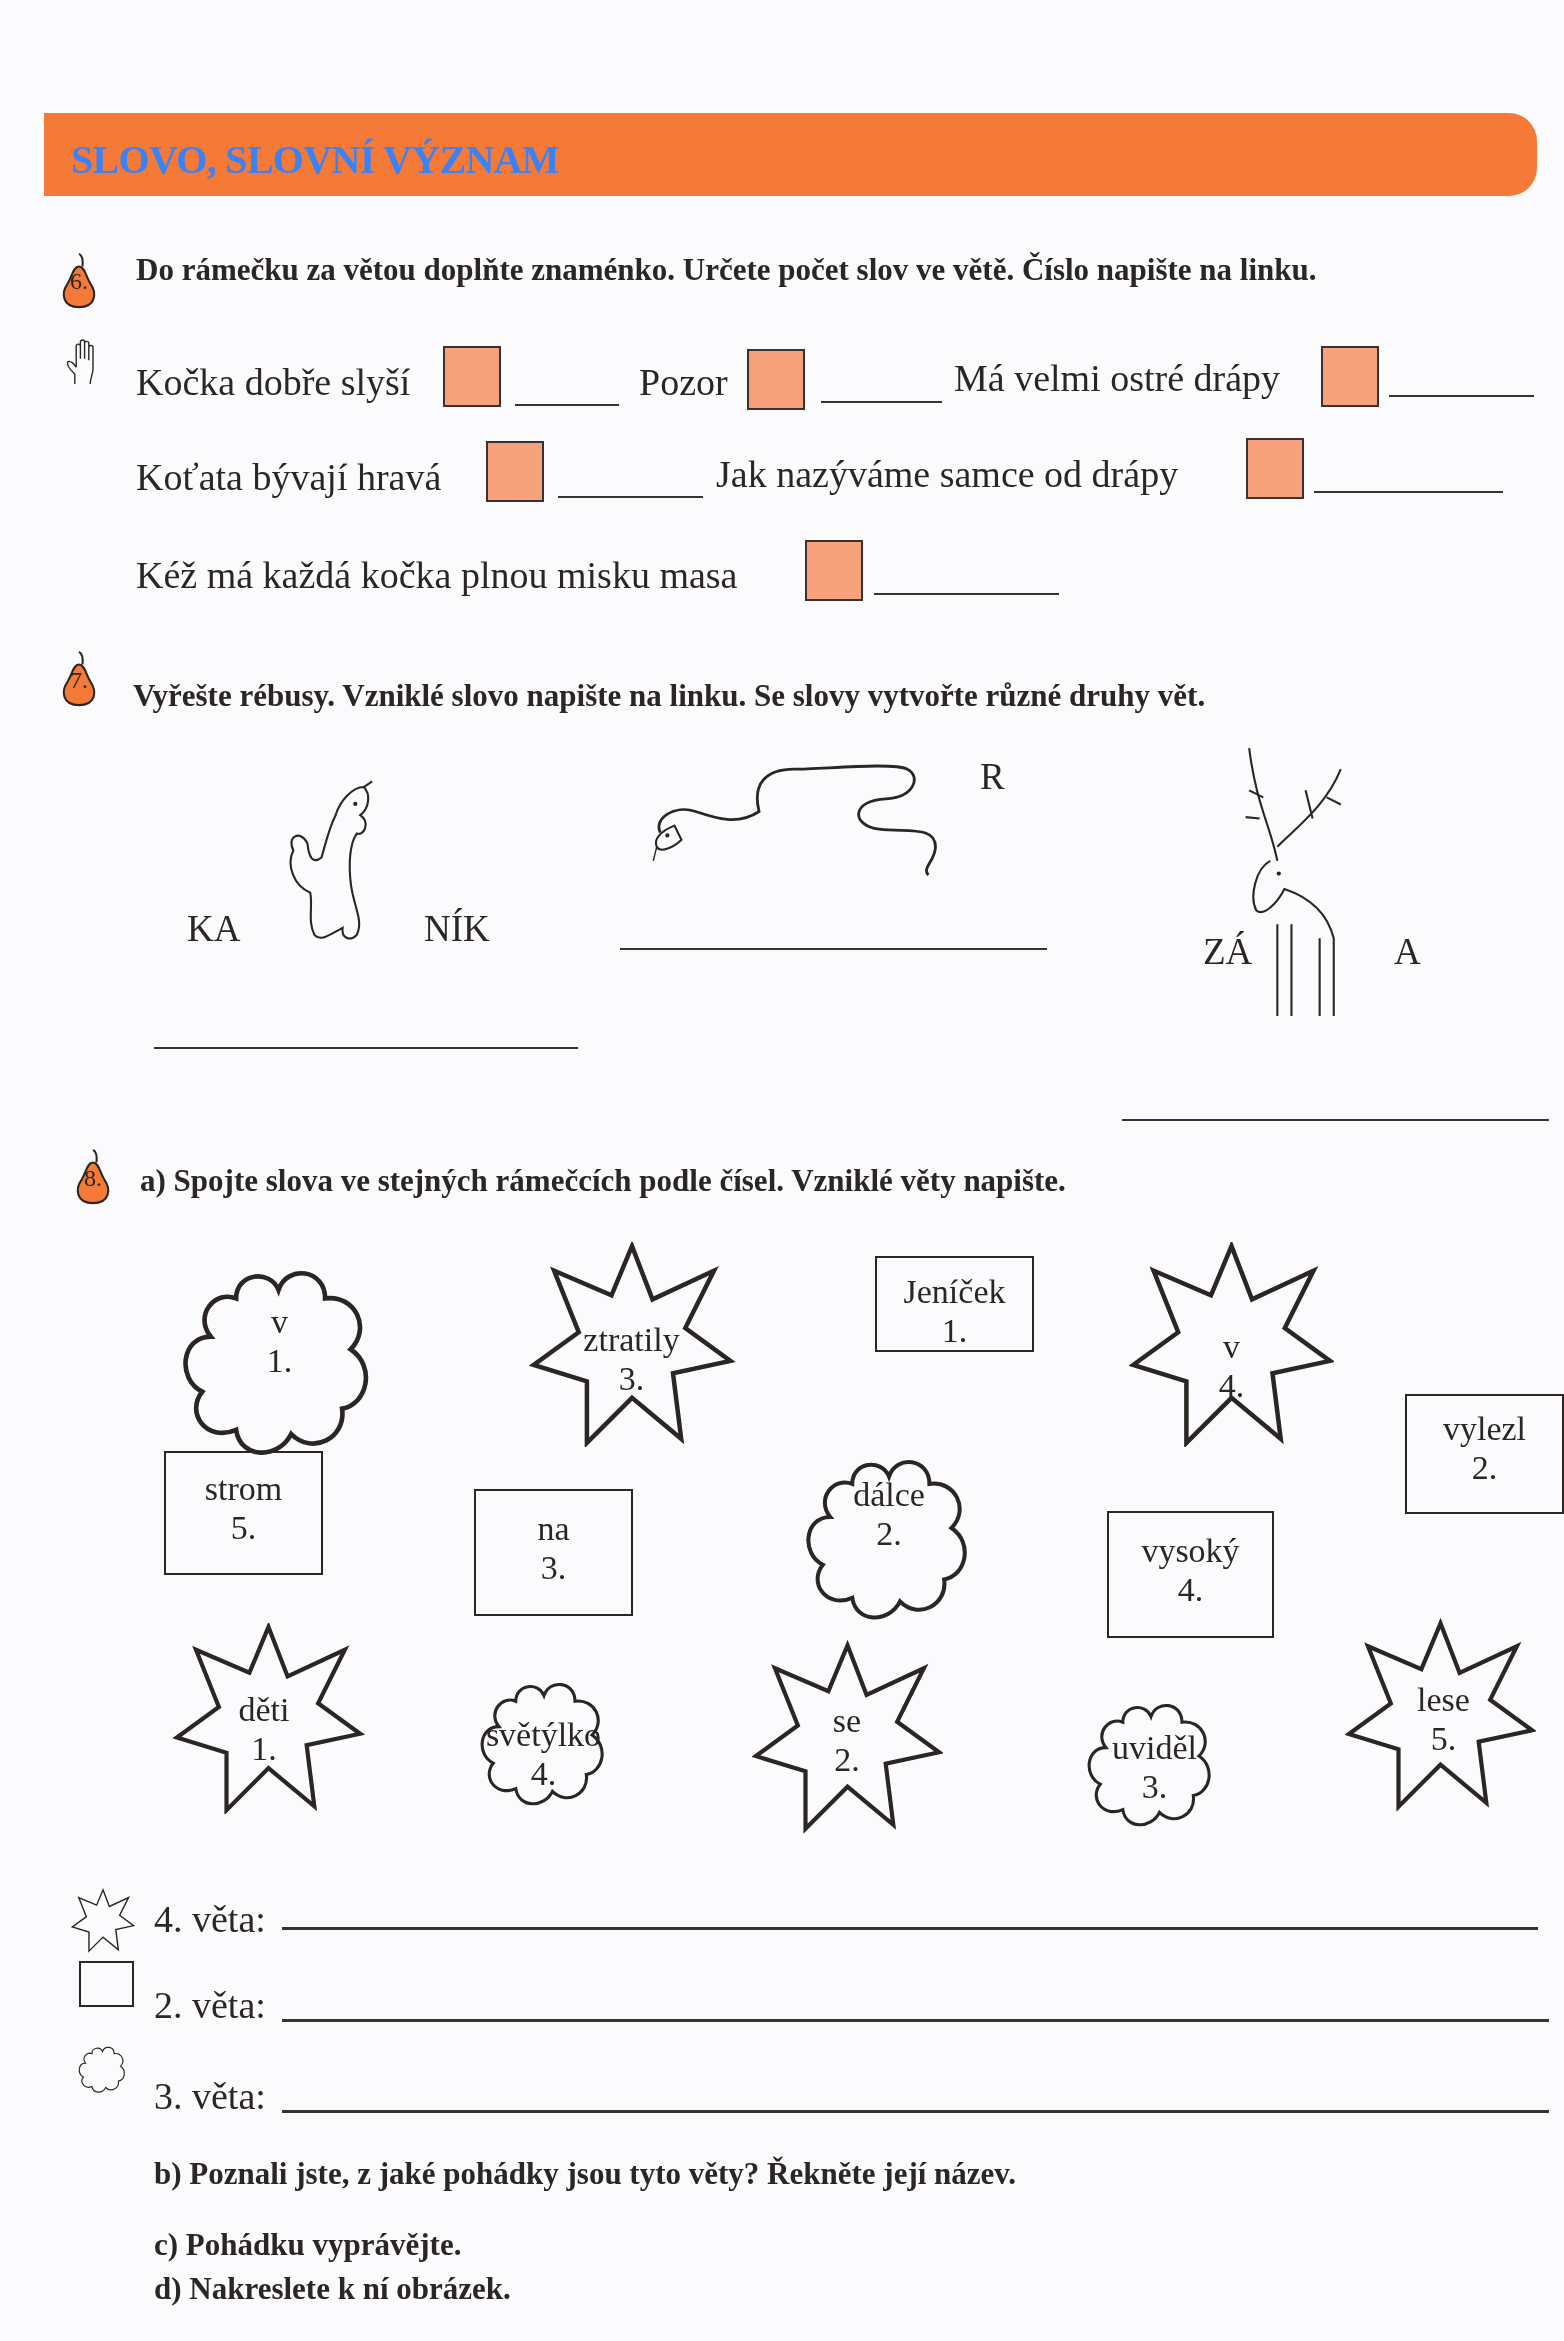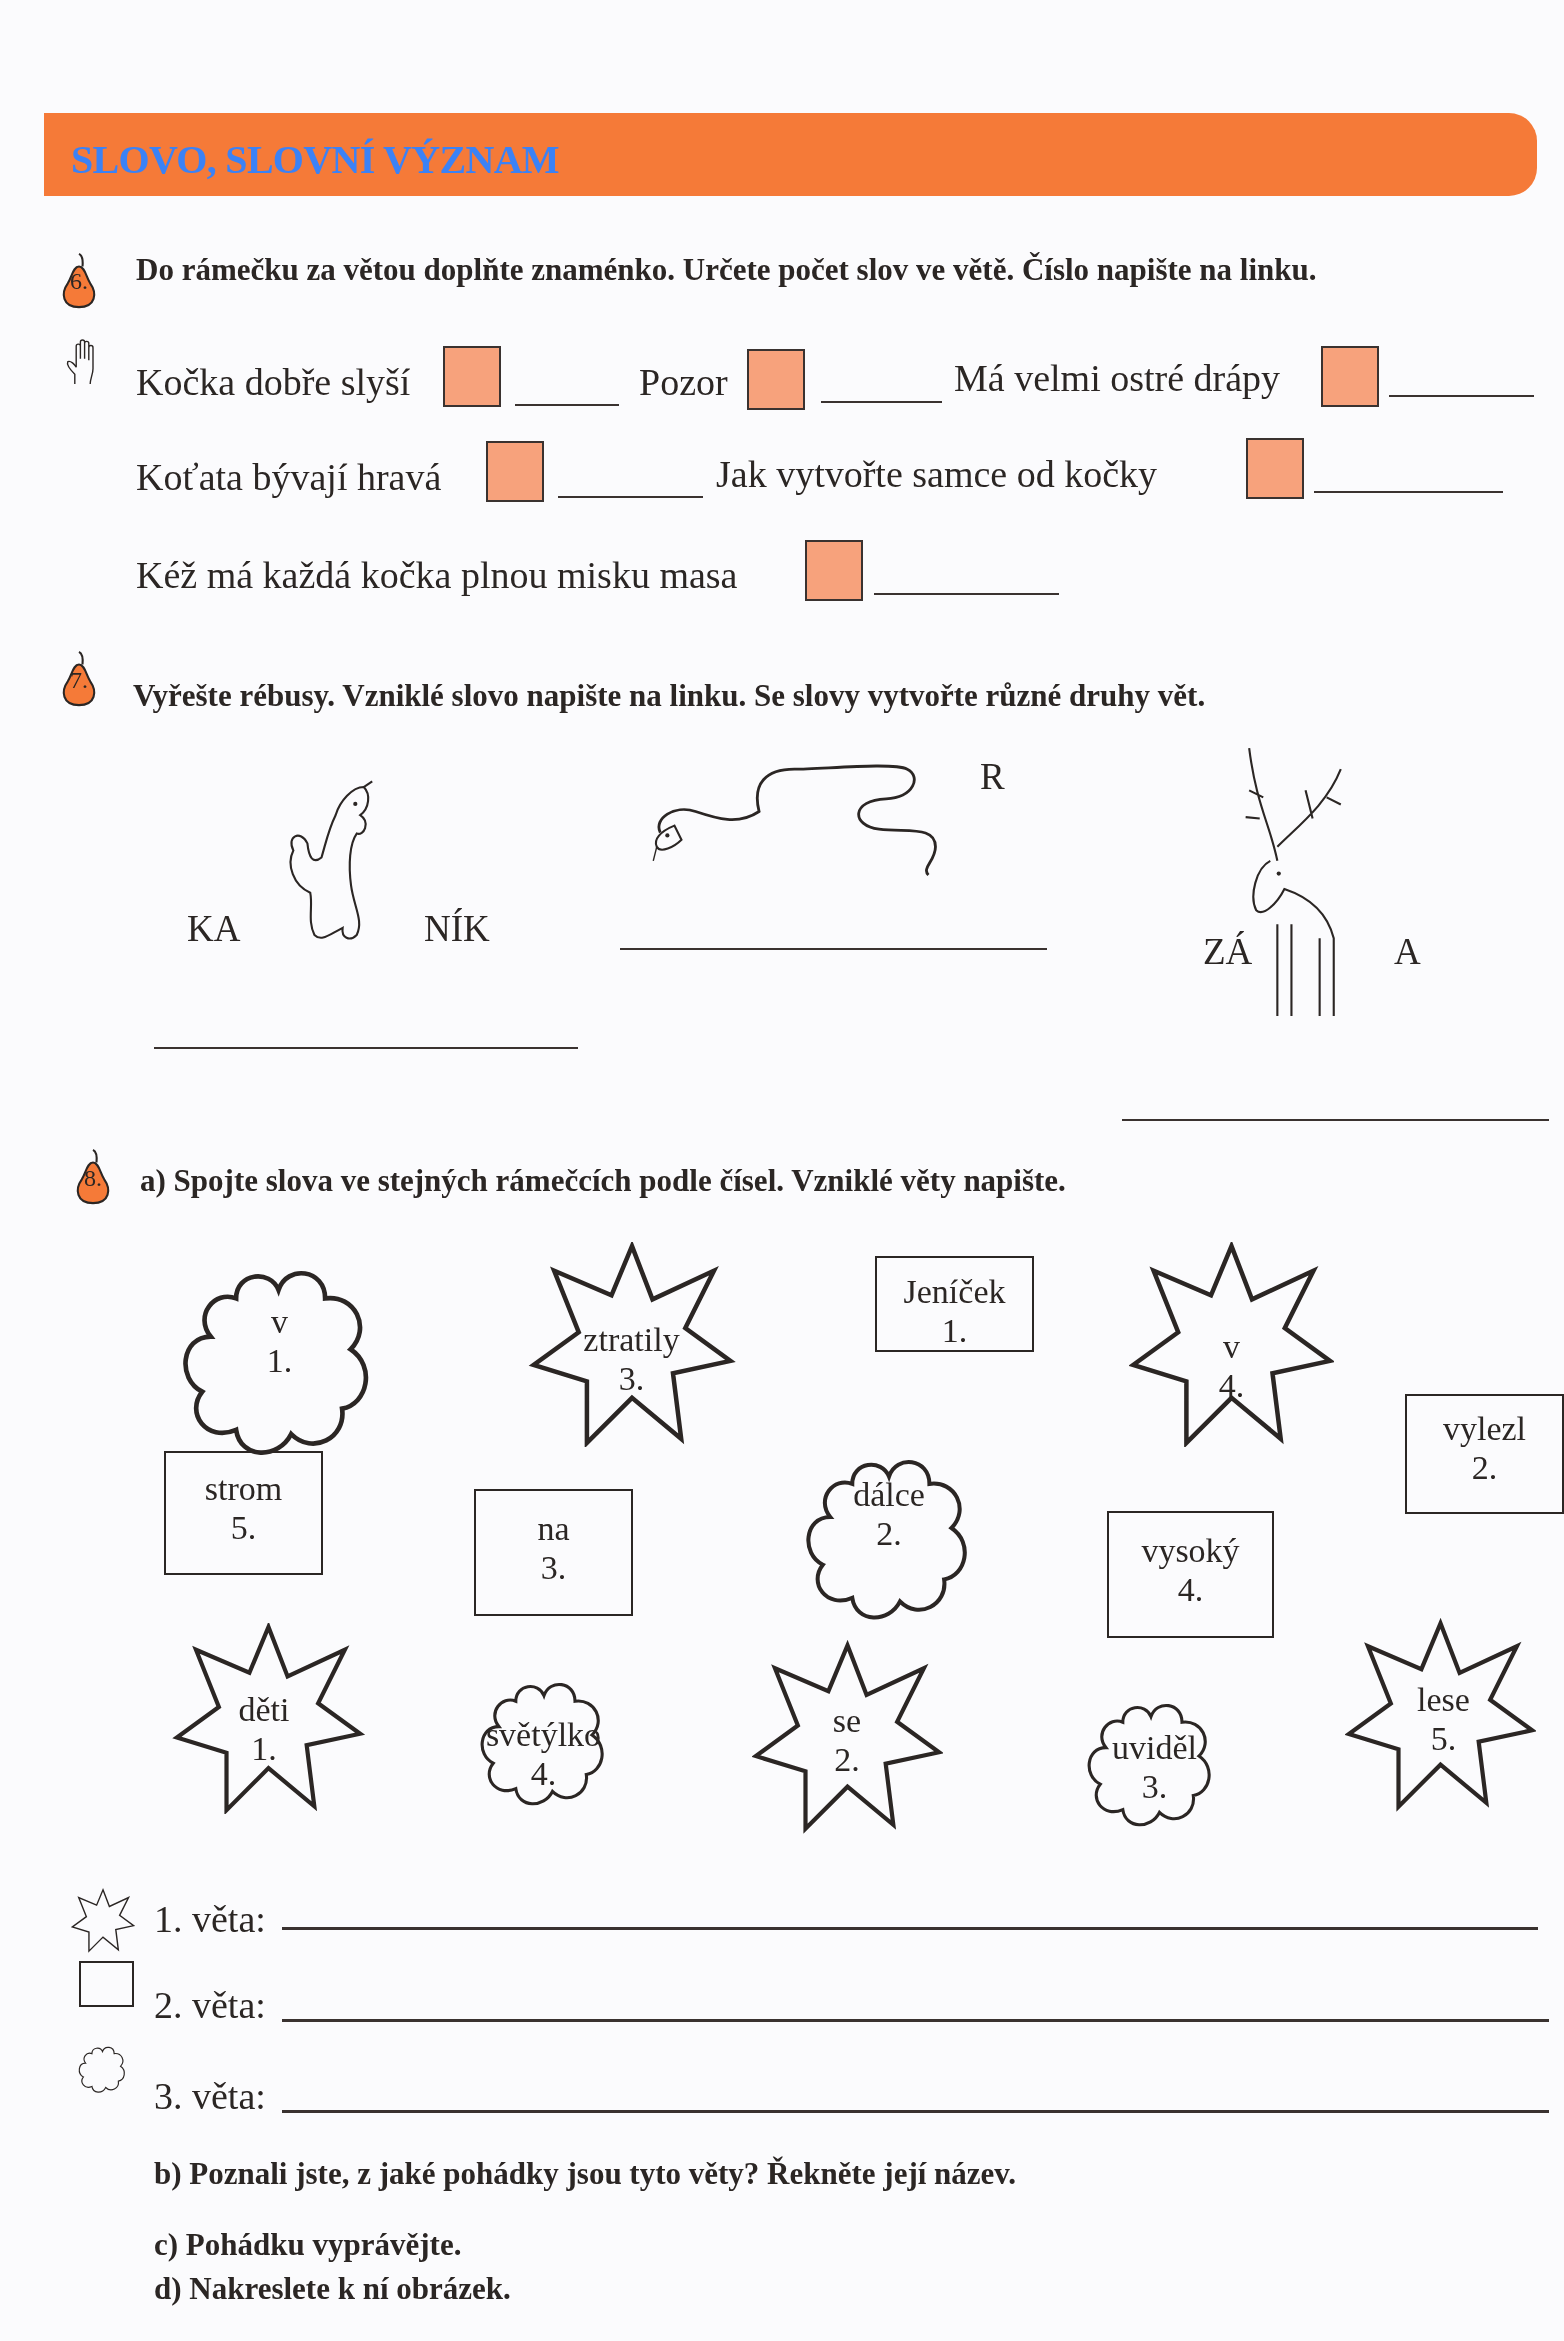--- a/index.html
+++ b/index.html
@@ -70,21 +70,21 @@
 <div class="abs line" style="left:821px;top:401px;width:121px"></div>
 
 <div class="abs sent" style="left:954px;top:356px">Má velmi ostré drápy</div>
 <div class="abs box" style="left:1321px;top:346px"></div>
 <div class="abs line" style="left:1389px;top:395px;width:145px"></div>
 
 <div class="abs sent" style="left:136px;top:455px">Koťata bývají hravá</div>
 <div class="abs box" style="left:486px;top:441px"></div>
 <div class="abs line" style="left:558px;top:496px;width:145px"></div>
 
-<div class="abs sent" style="left:716px;top:452px">Jak vytvořte samce od kočky</div>
+<div class="abs sent" style="left:716px;top:452px">Jak nazýváme samce od drápy</div>
 <div class="abs box" style="left:1246px;top:438px"></div>
 <div class="abs line" style="left:1314px;top:491px;width:189px"></div>
 
 <div class="abs sent" style="left:136px;top:553px">Kéž má každá kočka plnou misku masa</div>
 <div class="abs box" style="left:805px;top:540px"></div>
 <div class="abs line" style="left:874px;top:593px;width:185px"></div>
 
 <svg class="abs pear" style="left:58px;top:649px" viewBox="0 0 60 84" width="42" height="59">
     <use href="#pear"></use>
   </svg>
@@ -185,21 +185,21 @@
 <div class="abs shape-word" style="left:1105px;top:1728px;width:99px"><span>uviděl</span><br><span>3.</span></div>
 
 <svg class="abs" style="left:1345px;top:1616px;width:191px;height:198px" viewBox="0 0 270 280" width="191" height="198">
     <use href="#star" width="270" height="280"></use>
   </svg>
 <div class="abs shape-word" style="left:1408px;top:1680px;width:71px"><span>lese</span><br><span>5.</span></div>
 
 <svg class="abs" style="left:71px;top:1885px;width:64px;height:71px" viewBox="0 0 90 100" width="64" height="71">
     <use href="#star" width="90" height="100"></use>
   </svg>
-<div class="abs answer-label" style="left:154px;top:1897px">1. věta:</div>
+<div class="abs answer-label" style="left:154px;top:1897px">4. věta:</div>
 <div class="abs line" style="left:282px;top:1927px;width:1256px;height:2.8px"></div>
 
 <div class="abs sq" style="left:79px;top:1961px;width:55px;height:46px;border-width:2.1px"></div>
 <div class="abs answer-label" style="left:154px;top:1983px">2. věta:</div>
 <div class="abs line" style="left:282px;top:2019px;width:1267px;height:2.8px"></div>
 
 <svg class="abs" style="left:69px;top:2043px;width:67px;height:53px" viewBox="0 0 95 75" width="67" height="53">
     <use href="#cloud" width="95" height="75"></use>
   </svg>
 <div class="abs answer-label" style="left:154px;top:2074px">3. věta:</div>

